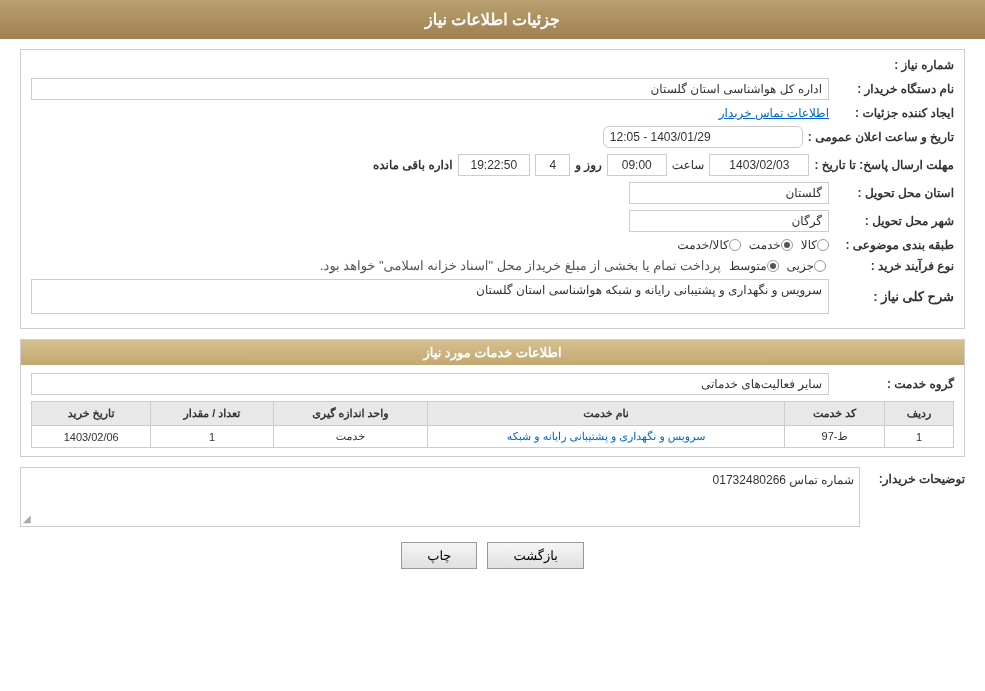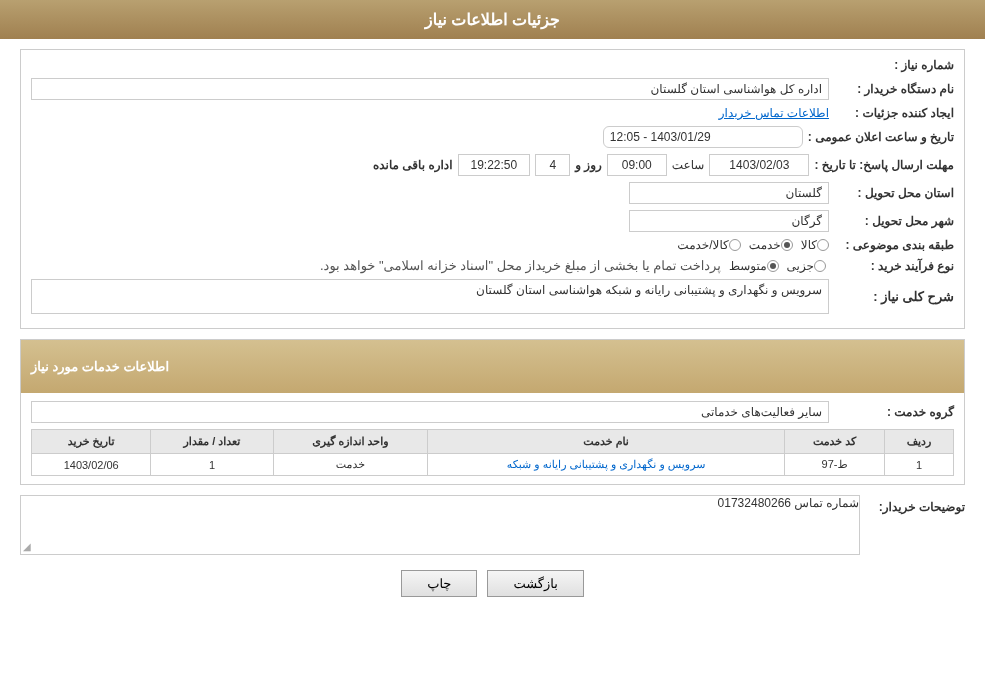--- a/index.html
+++ b/index.html
@@ -109,24 +109,24 @@
       gap: 8px;
       margin-bottom: 6px;
     }
     .table-section {
       border: 1px solid #ccc;
       margin-bottom: 10px;
     }
     .table-section-header {
       background: linear-gradient(to bottom, #d4c090, #c4a870);
       color: #fff;
-      padding: 19px 10px;
+      padding: 5px 10px;
       font-weight: bold;
       font-size: 13px;
-      text-align: left;
+      text-align: center;
     }
     .data-table {
       width: 100%;
       border-collapse: collapse;
       font-size: 11px;
     }
     .data-table th {
       background: #e8e8e8;
       border: 1px solid #ccc;
       padding: 5px 8px;
@@ -152,20 +152,21 @@
       font-weight: bold;
       white-space: nowrap;
       min-width: 100px;
       text-align: right;
       padding-top: 5px;
     }
     .buyer-textarea {
       flex: 1;
       border: 1px solid #ccc;
       min-height: 60px;
+      padding: 5px;
       background: #fff;
       text-align: right;
       position: relative;
     }
     .resize-handle {
       position: absolute;
       bottom: 2px;
       left: 2px;
       font-size: 10px;
       color: #aaa;

